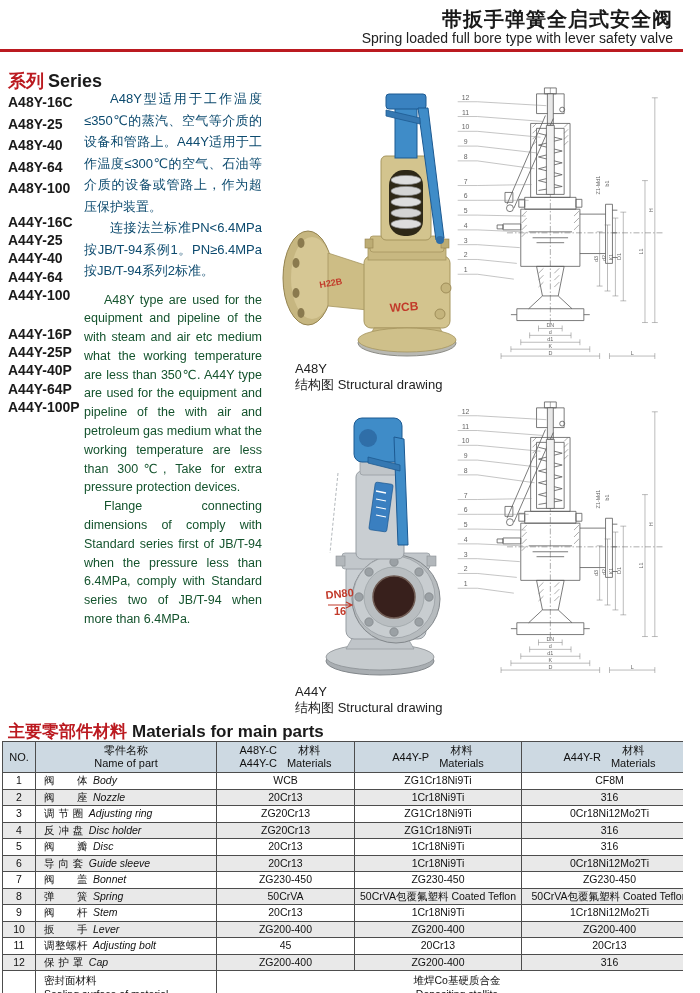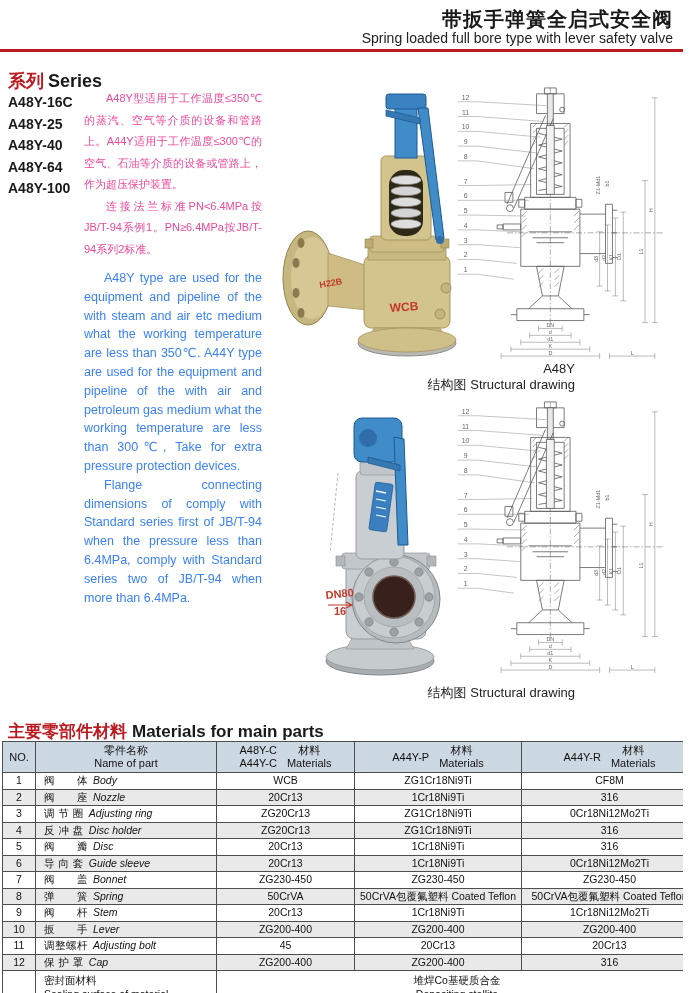--- a/index.html
+++ b/index.html
@@ -15,31 +15,31 @@
   
   .series-list{position:absolute;top:92px;left:8px;width:78px;}
   .series-group{margin-bottom:13px;}
   .series-group:nth-child(2){margin-bottom:20px;}
   .series-group:nth-child(3){margin-bottom:19px;}
   .series-item{font-size:14px;font-weight:bold;line-height:18.4px;white-space:nowrap;}
   .series-group:first-child .series-item{line-height:21.5px;}
   
   .text-col{position:absolute;top:88px;left:84px;width:178px;}
   .text-col p{margin:0;text-align:justify;}
-  .text-col p.zh{font-size:11px;line-height:21.5px;text-indent:2em;color:#ec4899;}
-  .text-col p.en{font-size:12.5px;line-height:18.8px;text-indent:1.6em;color:#3b82f6;}
+  .text-col p.zh{font-size:13px;line-height:21.5px;text-indent:2em;color:#0c4a6e;}
+  .text-col p.en{font-size:12.5px;line-height:18.8px;text-indent:1.6em;color:#14532d;}
   .text-col p.en.first{margin-top:9px;}
   
   .photo{position:absolute;width:192px;height:272px;}
   .photo1{left:268px;top:88px;}
   .photo2{left:268px;top:413px;}
   .drawing{position:absolute;width:248px;height:276px;}
   .drawing1{left:450px;top:84px;}
   .drawing2{left:450px;top:398px;}
-  .fig-caption{position:absolute;width:280px;left:295px;text-align:right;font-size:13px;color:#222;}
+  .fig-caption{position:absolute;width:280px;left:295px;text-align:left;font-size:13px;color:#222;}
   .fig-caption .model{display:block;}
   .cap1{top:361px;}
   .cap2{top:684px;}
   
   .table-title{position:absolute;top:720px;left:8px;font-size:17px;font-weight:bold;}
   .table-title .zh{color:var(--accent,#c01a20);margin-right:5px;}
   table.materials{position:absolute;top:741px;left:2px;width:696px;border-collapse:collapse;table-layout:fixed;
                   font-size:10.5px;color:#111;}
   table.materials th,table.materials td{border:1px solid #4d4d4d;padding:0 2px;text-align:center;
                   overflow:hidden;white-space:nowrap;}
@@ -69,20 +69,34 @@
     <span class="zh">系列</span><span class="en">Series</span>
   </div>
 
   <div class="series-list" id="series-list">
       <div class="series-group">
         <div class="series-item">A48Y-16C</div>
         <div class="series-item">A48Y-25</div>
         <div class="series-item">A48Y-40</div>
         <div class="series-item">A48Y-64</div>
         <div class="series-item">A48Y-100</div>
+      </div>
+      <div class="series-group">
+        <div class="series-item">A44Y-16C</div>
+        <div class="series-item">A44Y-25</div>
+        <div class="series-item">A44Y-40</div>
+        <div class="series-item">A44Y-64</div>
+        <div class="series-item">A44Y-100</div>
+      </div>
+      <div class="series-group">
+        <div class="series-item">A44Y-16P</div>
+        <div class="series-item">A44Y-25P</div>
+        <div class="series-item">A44Y-40P</div>
+        <div class="series-item">A44Y-64P</div>
+        <div class="series-item">A44Y-100P</div>
       </div>
     </div>
 
   <div class="text-col">
     <p class="zh">A48Y型适用于工作温度≤350℃的蒸汽、空气等介质的设备和管路上。A44Y适用于工作温度≤300℃的空气、石油等介质的设备或管路上，作为超压保护装置。</p>
     <p class="zh">连接法兰标准PN&lt;6.4MPa按JB/T-94系例1。PN≥6.4MPa按JB/T-94系列2标准。</p>
     <p class="en first">A48Y type are used for the equipment and pipeline of the with steam and air etc medium what the working temperature are less than 350℃. A44Y type are used for the equipment and pipeline of the with air and petroleum gas medium what the working temperature are less than 300℃, Take for extra pressure protection devices.</p>
     <p class="en">Flange connecting dimensions of comply with Standard series first of JB/T-94 when the pressure less than 6.4MPa, comply with Standard series two of JB/T-94 when more than 6.4MPa.</p>
   </div>
 
@@ -488,20 +502,21 @@
           <line x1="160" y1="273" x2="160" y2="279" stroke="#777" stroke-width="0.5"></line>
           <line x1="206" y1="273" x2="206" y2="279" stroke="#777" stroke-width="0.5"></line>
           <text x="183" y="274.5" text-anchor="middle">L</text>
           <text x="150" y="112" transform="rotate(-90 150 112)">Z1-Md1</text>
           <text x="160" y="104" transform="rotate(-90 160 104)">b1</text>
         </g>
   </svg>
 </div>
 
   <div class="fig-caption cap2">
+    <span class="model">A44Y</span>
     <span>结构图</span>
     <span>Structural drawing</span>
   </div>
 
   <div class="table-title">
     <span class="zh">主要零部件材料</span><span class="en">Materials for main parts</span>
   </div>
 
   <table class="materials">
     <colgroup>

